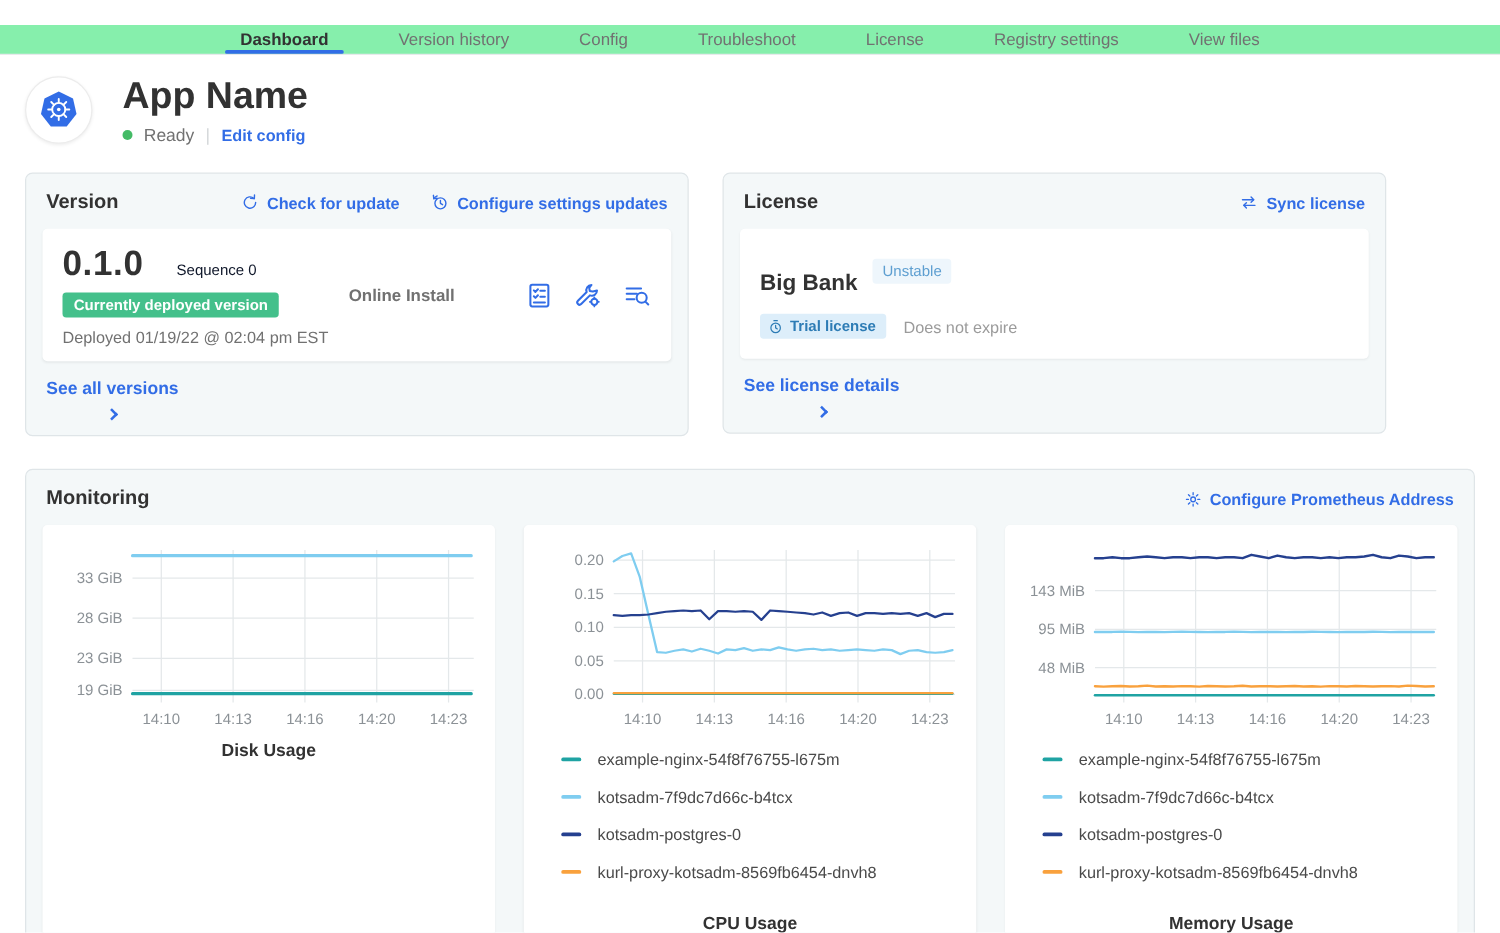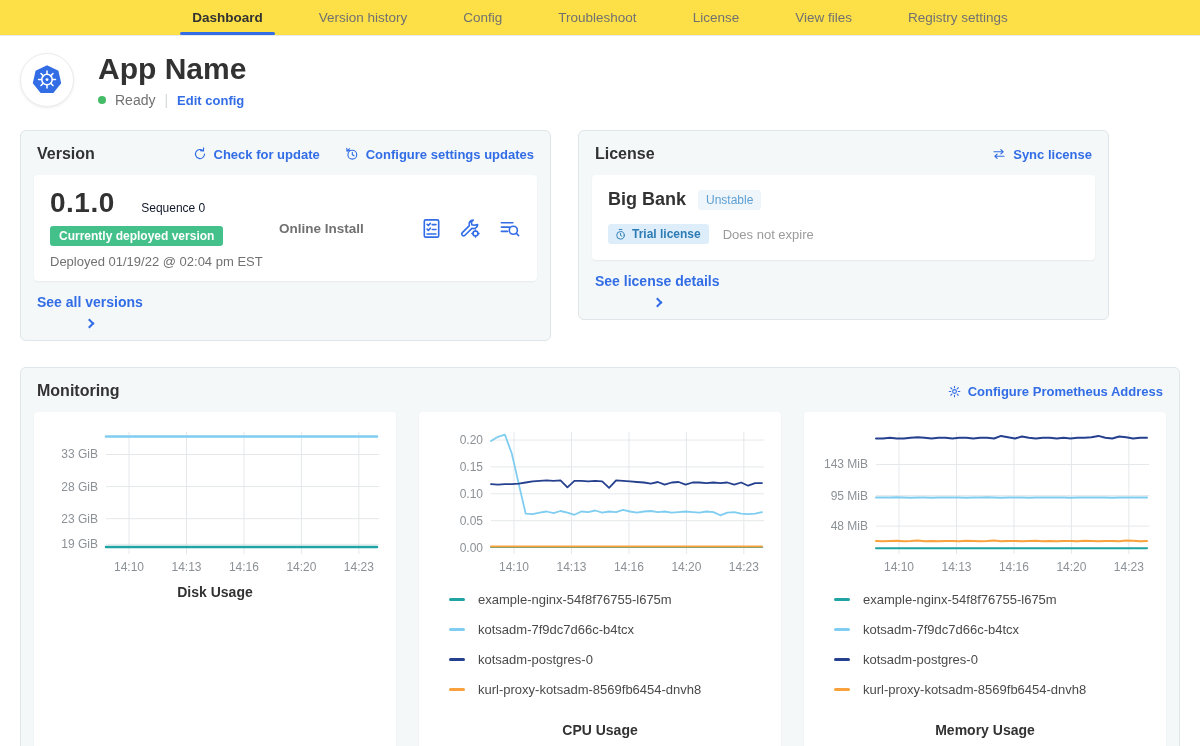--- a/index.html
+++ b/index.html
@@ -1,20 +1,20 @@
 <!DOCTYPE html>
 <html><head>
 <meta charset="utf-8">
 <style>
   * { box-sizing: border-box; }
   html,body { margin:0; padding:0; width:1200px; height:746px; overflow:hidden;
     background:#fff; color:#323232; font-family:"Liberation Sans","DejaVu Sans",sans-serif; }
 
   
-  .topnav { height:36px; border-bottom:1px solid #e7eaec; display:flex; justify-content:center; background:#fde047; }
+  .topnav { height:24px; border-bottom:1px solid #e7eaec; display:flex; justify-content:center; background:#86efac;margin-top:20px; }
   .tab { padding:0 28px; display:flex; align-items:center; font-size:13.5px; color:#717171;
     cursor:pointer; position:relative; white-space:nowrap; }
   .tab.active { color:#323232; font-weight:bold; }
   .tab.active::after { content:""; position:absolute; left:16px; right:16px; bottom:0; height:3px;
     background:#326de6; border-radius:2px; }
 
   
   .app-header { display:flex; align-items:center; gap:24px; padding:16px 20px 6px; }
   .logo-wrap { width:54px; height:54px; border-radius:50%; background:#fff; border:1px solid #ececec;
     box-shadow:0 1px 3px rgba(0,0,0,.08); display:flex; align-items:center; justify-content:center; }
@@ -46,21 +46,21 @@
   .ver-icons { display:flex; gap:16px; align-items:center; }
   .icon-btn { cursor:pointer; display:inline-flex; }
   .see-link { display:inline-flex; align-items:center; gap:9px; color:#326de6; font-weight:bold;
     font-size:14px; margin:13px 0 0 3px; cursor:pointer;flex-direction:column; }
   .chev { width:7px; height:7px; border-top:2px solid #326de6; border-right:2px solid #326de6;
     transform:rotate(45deg); display:inline-block; margin-top:1px; }
 
   
   .lic-inner { padding:14px 16px 16px; }
   .lic-name-row { display:flex; align-items:center; gap:12px; }
-  .lic-name { font-size:18px; font-weight:bold; }
+  .lic-name { font-size:18px; font-weight:bold;margin-top:19px; }
   .channel-badge { background:#eef6fc; color:#5e9fd1; font-size:12px; padding:3px 8px; border-radius:3px; }
   .lic-badges-row { display:flex; align-items:center; gap:14px; margin-top:14px; }
   .trial-badge { background:#ddeefa; color:#2d7cb5; font-size:12px; font-weight:bold;
     padding:3px 8px 3px 6px; border-radius:3px; display:inline-flex; align-items:center; gap:5px; }
   .expiry { font-size:13px; color:#9b9b9b; }
 
   
   .monitoring { margin:26px 20px 0; }
   .charts-row { display:flex; justify-content:space-between; }
   .chart-card { width:362px; height:342px; background:#fff; border-radius:4px;
@@ -77,22 +77,22 @@
 </head>
 <body>
 
 <nav class="topnav">
   <div style="display:flex;">
       <div class="tab active">Dashboard</div>
       <div class="tab">Version history</div>
       <div class="tab">Config</div>
       <div class="tab">Troubleshoot</div>
       <div class="tab">License</div>
+      <div class="tab">Registry settings</div>
       <div class="tab">View files</div>
-      <div class="tab">Registry settings</div>
     </div>
 </nav>
 
 <header class="app-header">
   <div class="logo-wrap">
     <svg width="44" height="44" viewBox="0 0 52 52">
       <polygon points="26,8.5 39.5,15.2 42.8,29.8 33.5,41.5 18.5,41.5 9.2,29.8 12.5,15.2" fill="#326de6"></polygon>
       <circle cx="26" cy="25.5" r="6.2" fill="none" stroke="#fff" stroke-width="1.8"></circle>
       <g stroke="#fff" stroke-width="1.8" stroke-linecap="round">
         <line x1="26" y1="15.5" x2="26" y2="19.2"></line>

